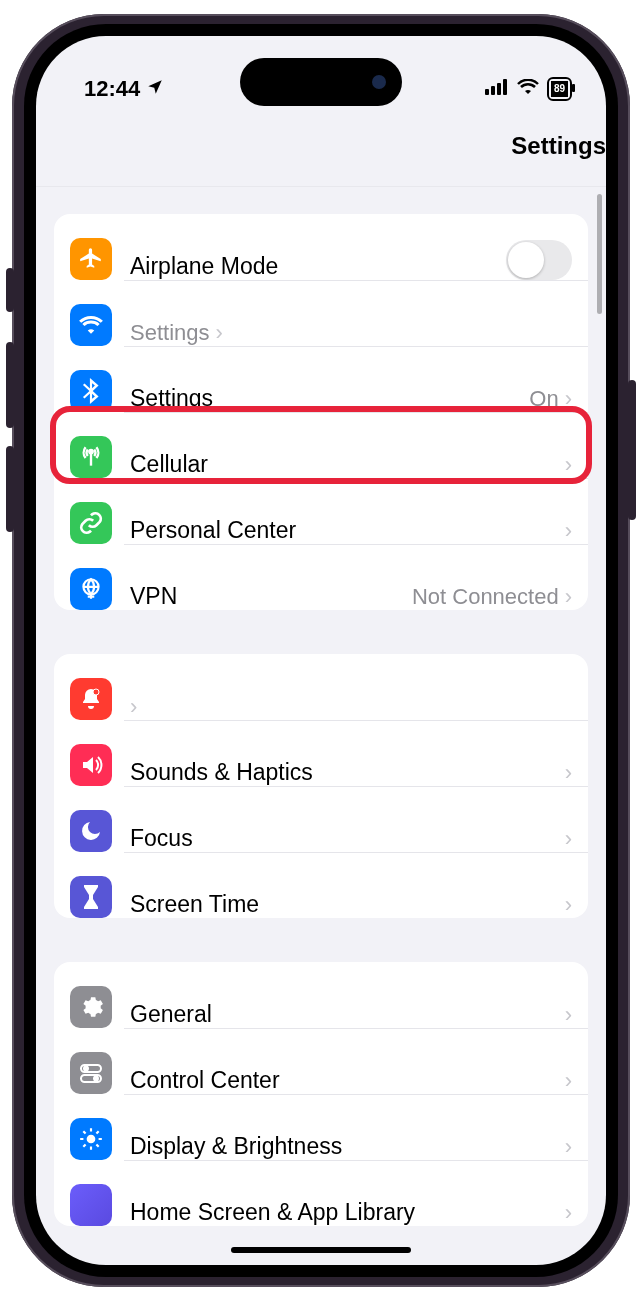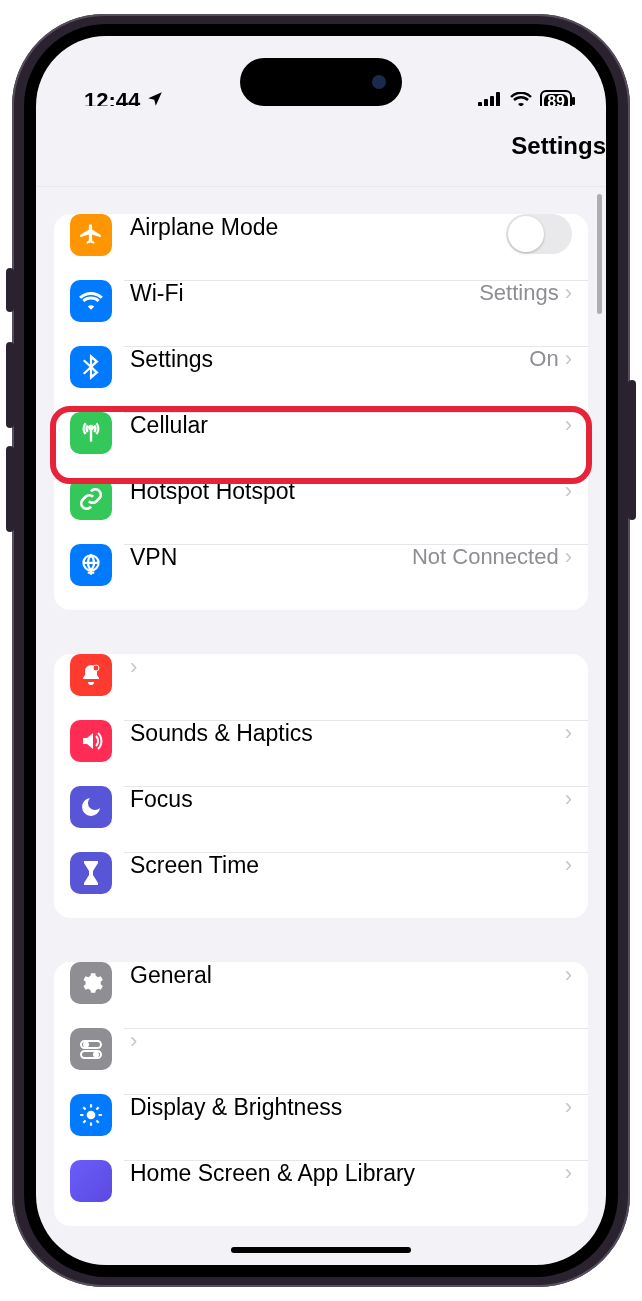--- a/index.html
+++ b/index.html
@@ -75,27 +75,27 @@
     width: 14px;
     height: 14px;
     margin-top: -7px;
     border-radius: 50%;
     background: #1a2a4c;
   }
 
   
   .statusbar {
     position: absolute;
-    top: 8px;
+    top: 0;
     left: 0;
     right: 0;
     height: 70px;
     display: flex;
     justify-content: space-between;
-    align-items: flex-end;
+    align-items: center;
     padding: 35px 34px 0 48px;
     box-sizing: border-box;
   }
   .sb-left {
     display: flex;
     align-items: center;
     gap: 6px;
     font-size: 22px;
     font-weight: 600;
     color: #000;
@@ -123,25 +123,25 @@
     position: absolute;
     right: -5px;
     top: 5px;
     width: 3px;
     height: 8px;
     background: #000;
     border-radius: 1px;
   }
   .batt-fill {
     background: #000000;
-    font-size: 16px;
+    font-size: 10px;
     color: #fff;
     font-weight: 700;
     padding: 0 3px;
-    border-radius: 6px;
+    border-radius: 0;
     line-height: 16px;
   }
 
   
   .nav-header {
     position: absolute;
     top: 70px;
     left: 0;
     right: 0;
     height: 80px;
@@ -178,21 +178,21 @@
   }
 
   .group {
     background: #fff;
     border-radius: 16px;
     margin-bottom: 44px;
     position: relative;
   }
   .row {
     display: flex;
-    align-items: flex-start;
+    align-items: flex-end;
     min-height: 66px;
     padding: 0 16px;
     box-sizing: border-box;
     position: relative;
   }
   .row + .row::before {
     content: "";
     position: absolute;
     top: 0;
     left: 70px;
@@ -342,21 +342,20 @@
               <div class="knob"></div>
             </div>
         </div>
 
         <div class="row">
           <div class="icon" style="background:#007aff">
             <svg width="26" height="26" viewBox="0 0 24 24">
                 <path fill="#fff" d="M12 20l-3-3a5 5 0 0 1 6 0zM4 11a12 12 0 0 1 16 0l-2 2a9 9 0 0 0-12 0zM1 8a16 16 0 0 1 22 0l-2 2a13 13 0 0 0-18 0z"></path>
               </svg>
           </div>
-          <span class="label">Wi-Fi</span>
           <span class="detail">Settings</span>
           <span class="chev">›</span>
         </div>
 
         <div class="row">
           <div class="icon" style="background:#007aff">
             <svg width="22" height="26" viewBox="0 0 16 24">
                 <path fill="#fff" d="M7 0v9.6L2 5 0.6 6.4 6.6 12 0.6 17.6 2 19l5-4.6V24l8-7-5.4-5L15 7 7 0zm2 4.8L11.6 7 9 9.4V4.8zm0 14.4v-4.6L11.6 17 9 19.2z"></path>
               </svg>
           </div>
@@ -378,21 +377,21 @@
           <span class="chev">›</span>
         </div>
 
         <div class="row">
           <div class="icon" style="background:#34c759">
             <svg width="26" height="26" viewBox="0 0 24 24" fill="none" stroke="#fff" stroke-width="2.5">
                 <path d="M10 14a5 5 0 0 0 7 0l3-3a5 5 0 0 0-7-7l-1 1"></path>
                 <path d="M14 10a5 5 0 0 0-7 0l-3 3a5 5 0 0 0 7 7l1-1"></path>
               </svg>
           </div>
-          <span class="label">Hotspot Hotspot</span>
+          <span class="label">Personal Center</span>
           <span class="chev">›</span>
         </div>
 
         <div class="row">
           <div class="icon" style="background:#007aff">
             <svg width="26" height="26" viewBox="0 0 24 24" fill="none" stroke="#fff" stroke-width="2">
                 <circle cx="12" cy="10" r="7"></circle>
                 <path d="M5 10h14M12 3a10 10 0 0 1 0 14a10 10 0 0 1 0-14zM9 19h6M12 17v4"></path>
               </svg>
           </div>
@@ -463,20 +462,21 @@
 
         <div class="row">
           <div class="icon" style="background:#8e8e93">
             <svg width="26" height="26" viewBox="0 0 26 26" fill="none" stroke="#fff" stroke-width="2">
                 <rect x="3" y="5" width="20" height="7" rx="3.5"></rect>
                 <circle cx="8" cy="8.5" r="2" fill="#fff"></circle>
                 <rect x="3" y="15" width="20" height="7" rx="3.5"></rect>
                 <circle cx="18" cy="18.5" r="2" fill="#fff"></circle>
               </svg>
           </div>
+          <span class="label">Control Center</span>
           <span class="chev">›</span>
         </div>
 
         <div class="row">
           <div class="icon" style="background:#007aff">
             <svg width="26" height="26" viewBox="0 0 24 24" fill="#fff">
                 <circle cx="12" cy="12" r="4"></circle>
                 <g stroke="#fff" stroke-width="2">
                   <path d="M12 2v3M12 19v3M2 12h3M19 12h3M4.9 4.9l2.1 2.1M17 17l2.1 2.1M4.9 19.1L7 17M17 7l2.1-2.1"></path>
                 </g>

